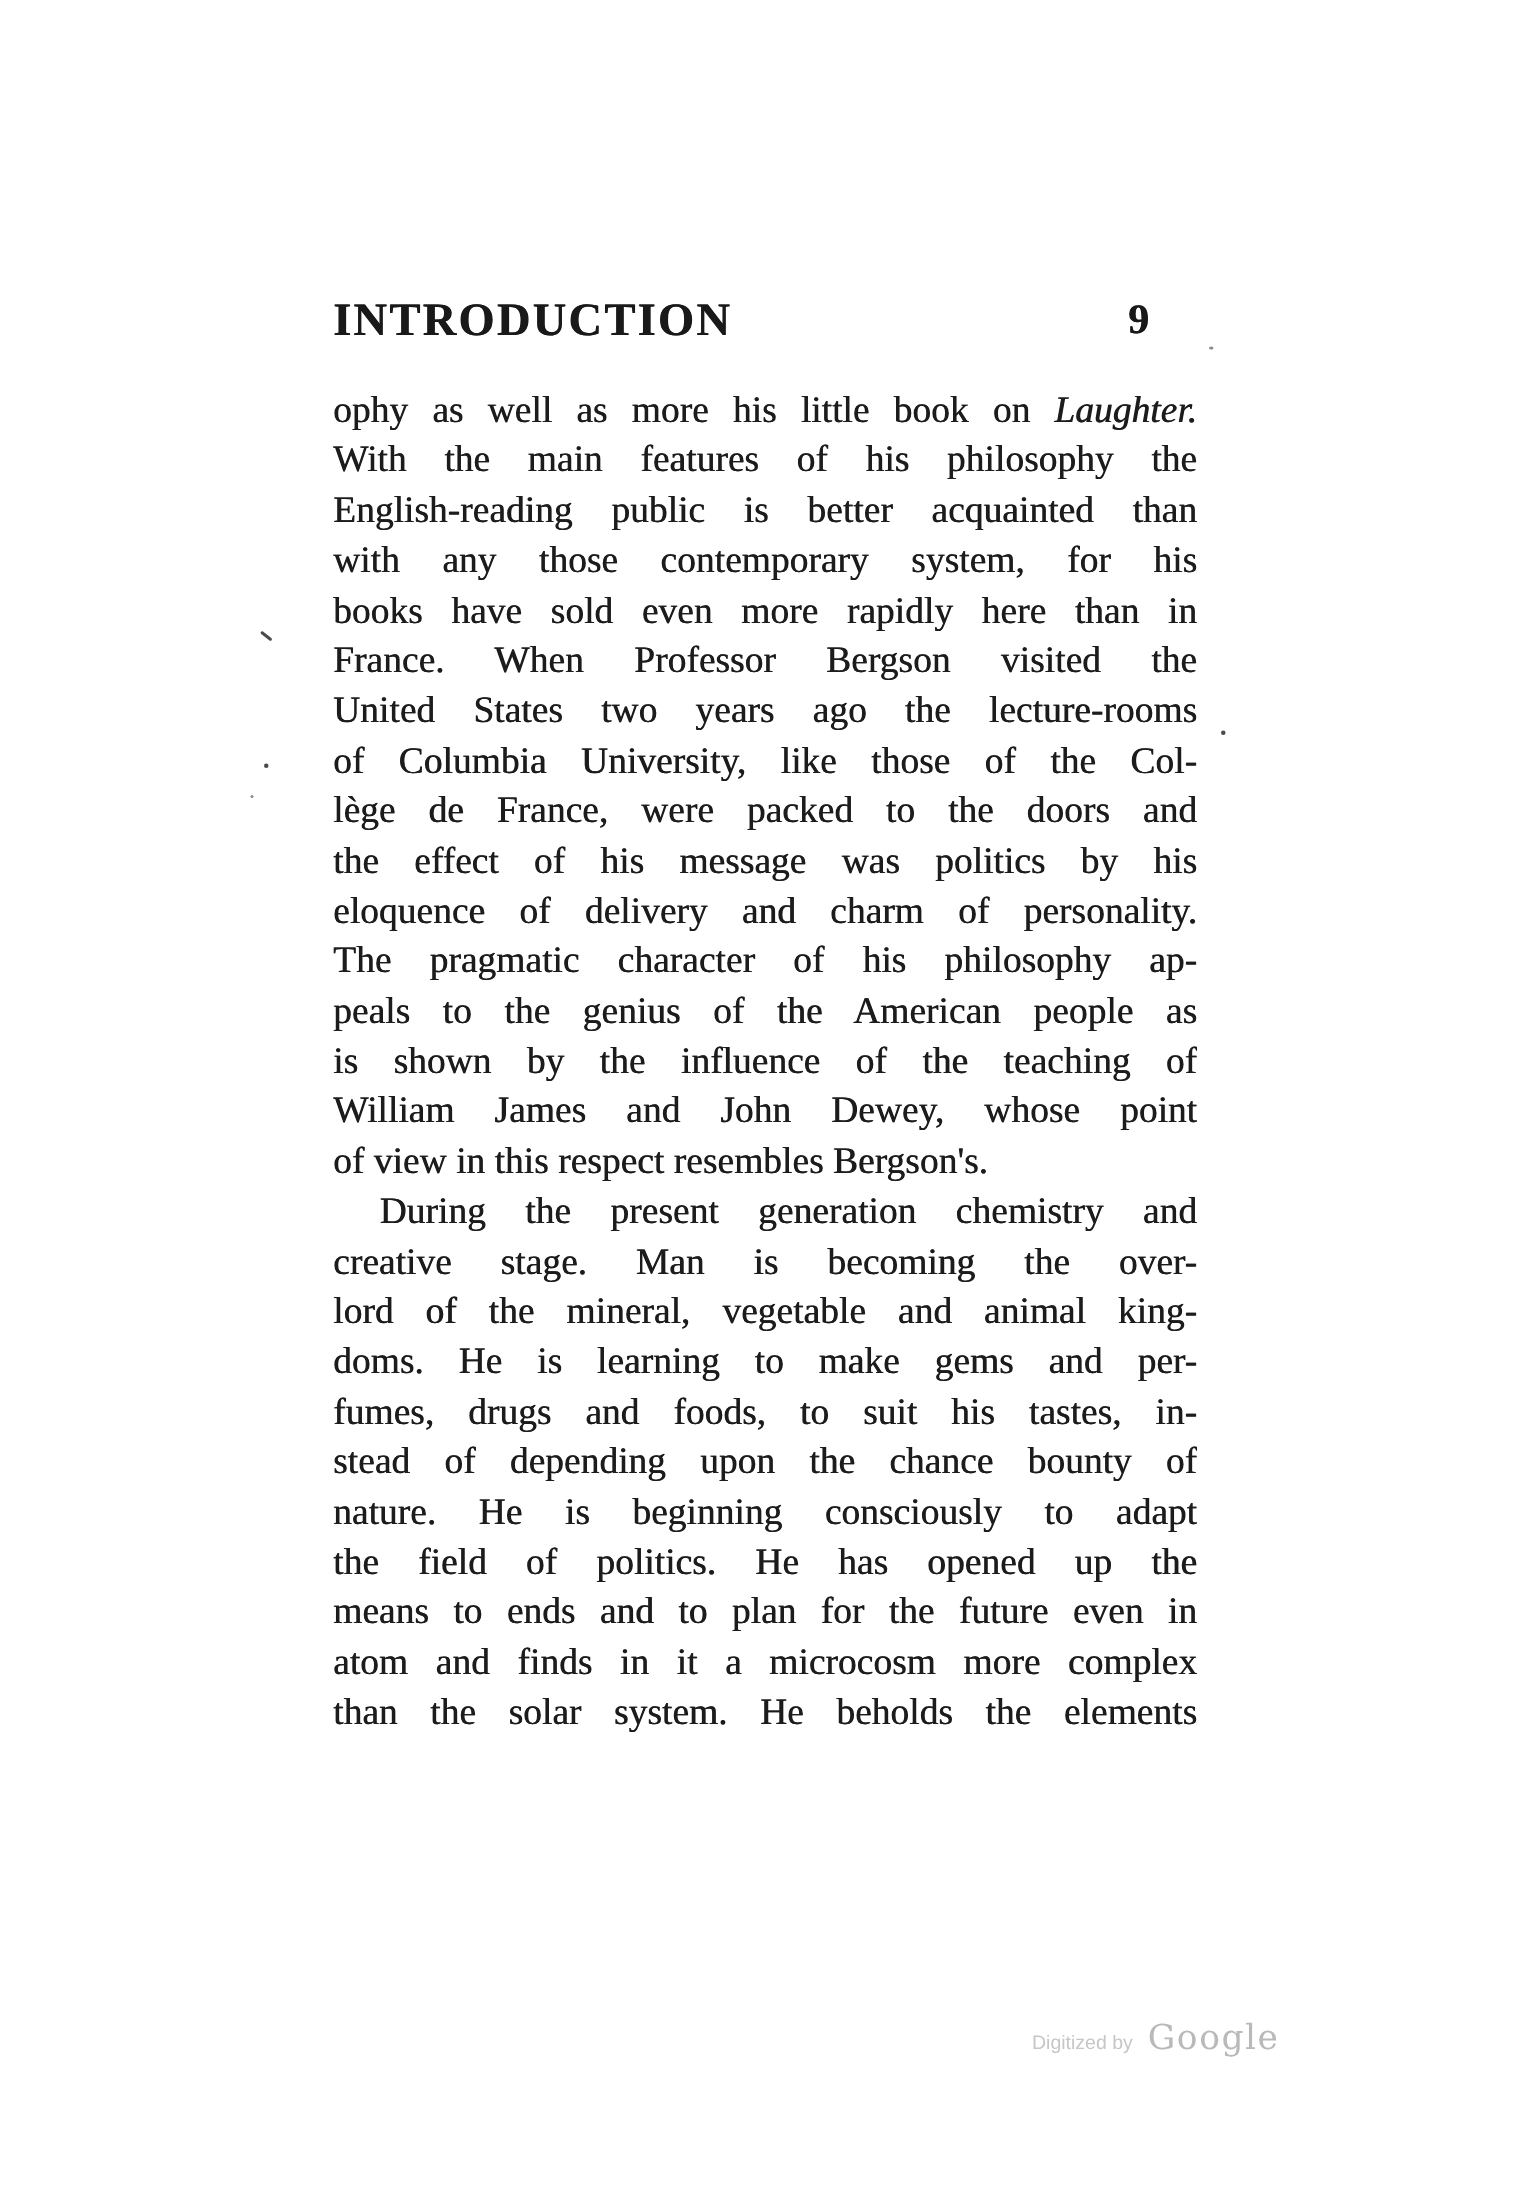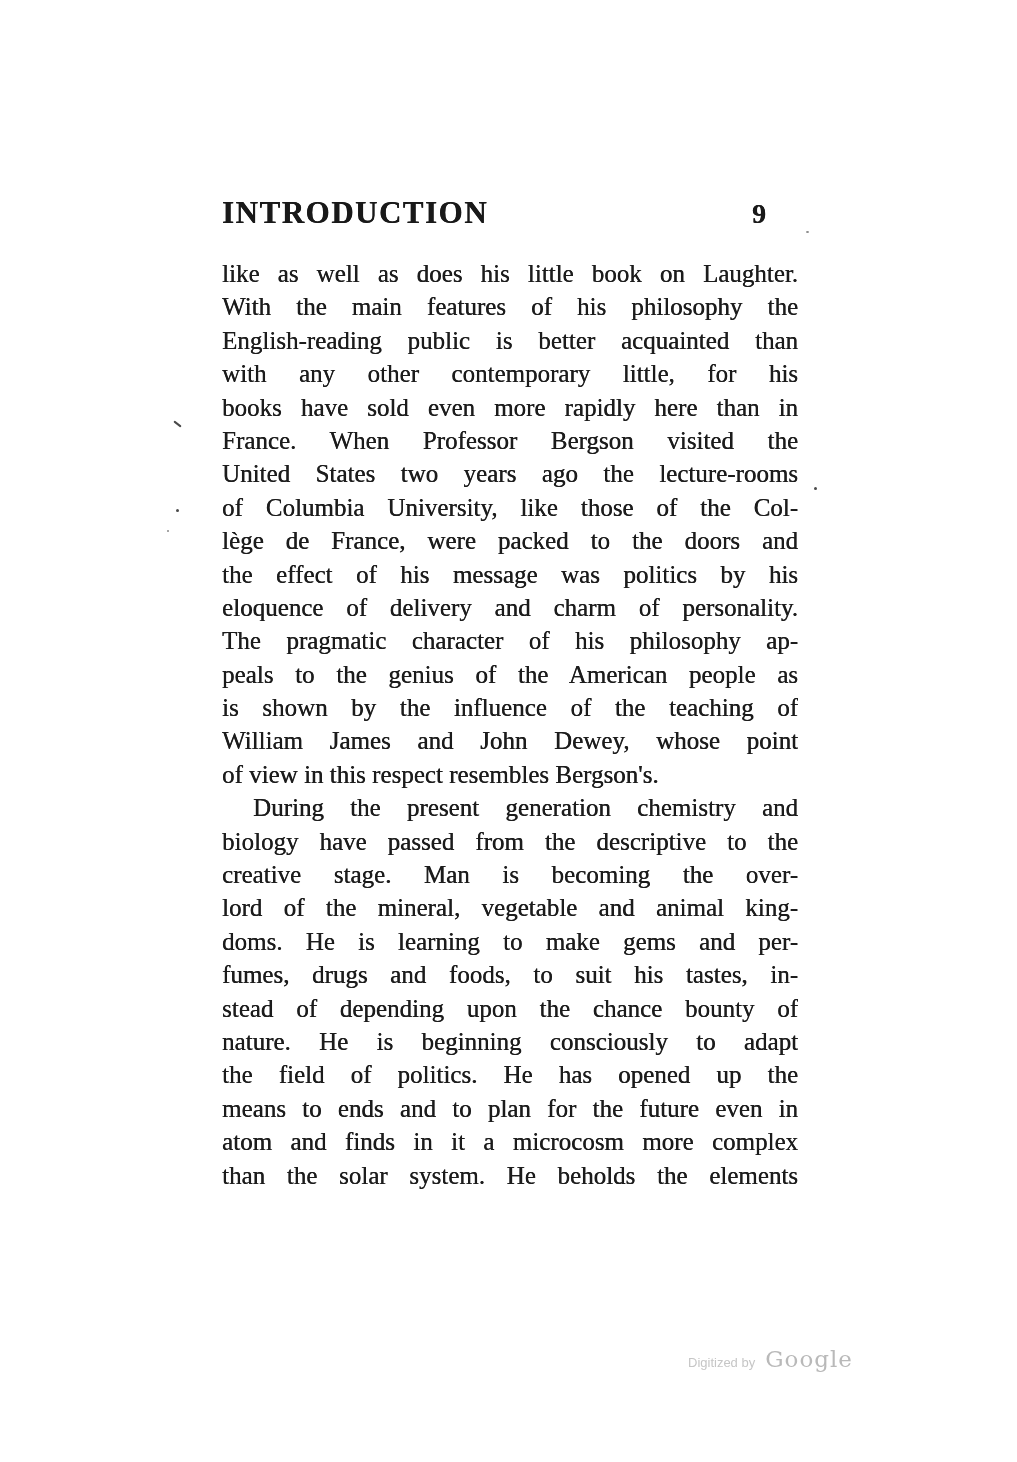--- a/index.html
+++ b/index.html
@@ -58,21 +58,21 @@
     width: 100%;
     height: 0;
   }
   .line.no-justify {
     text-align: left;
     text-align-last: left;
   }
   .line.indent {
     text-indent: 31px;
   }
-  .it { }
+  .it { font-style: italic; }
 
   .watermark {
     position: absolute;
     left: 688px;
     top: 1346px;
     display: flex;
     align-items: baseline;
     gap: 10px;
   }
   .wm-prefix {
@@ -101,38 +101,37 @@
 </head>
 <body>
 
 <div class="page">
 
   <div class="heading">INTRODUCTION</div>
 
   <div class="page-number">9</div>
 
   <div class="text-block" id="text-block">
-      <div class="line"><span>like as well as does his little book on </span><span class="it">Laughter.</span></div>
+      <div class="line"><span>ophy as well as more his little book on </span><span class="it">Laughter.</span></div>
       <div class="line"><span>With the main features of his philosophy the</span></div>
       <div class="line"><span>English-reading public is better acquainted than</span></div>
-      <div class="line"><span>with any other contemporary little, for his</span></div>
+      <div class="line"><span>with any those contemporary system, for his</span></div>
       <div class="line"><span>books have sold even more rapidly here than in</span></div>
       <div class="line"><span>France.  When Professor Bergson visited the</span></div>
       <div class="line"><span>United States two years ago the lecture-rooms</span></div>
       <div class="line"><span>of Columbia University, like those of the Col-</span></div>
       <div class="line"><span>lège de France, were packed to the doors and</span></div>
       <div class="line"><span>the effect of his message was politics by his</span></div>
       <div class="line"><span>eloquence of delivery and charm of personality.</span></div>
       <div class="line"><span>The pragmatic character of his philosophy ap-</span></div>
       <div class="line"><span>peals to the genius of the American people as</span></div>
       <div class="line"><span>is shown by the influence of the teaching of</span></div>
       <div class="line"><span>William James and John Dewey, whose point</span></div>
       <div class="line no-justify"><span>of view in this respect resembles Bergson's.</span></div>
       <div class="line indent"><span>During the present generation chemistry and</span></div>
-      <div class="line"><span>biology have passed from the descriptive to the</span></div>
       <div class="line"><span>creative stage.  Man is becoming the over-</span></div>
       <div class="line"><span>lord of the mineral, vegetable and animal king-</span></div>
       <div class="line"><span>doms.  He is learning to make gems and per-</span></div>
       <div class="line"><span>fumes, drugs and foods, to suit his tastes, in-</span></div>
       <div class="line"><span>stead of depending upon the chance bounty of</span></div>
       <div class="line"><span>nature.  He is beginning consciously to adapt</span></div>
       <div class="line"><span>the field of politics.  He has opened up the</span></div>
       <div class="line"><span>means to ends and to plan for the future even in</span></div>
       <div class="line"><span>atom and finds in it a microcosm more complex</span></div>
       <div class="line"><span>than the solar system.  He beholds the elements</span></div>

